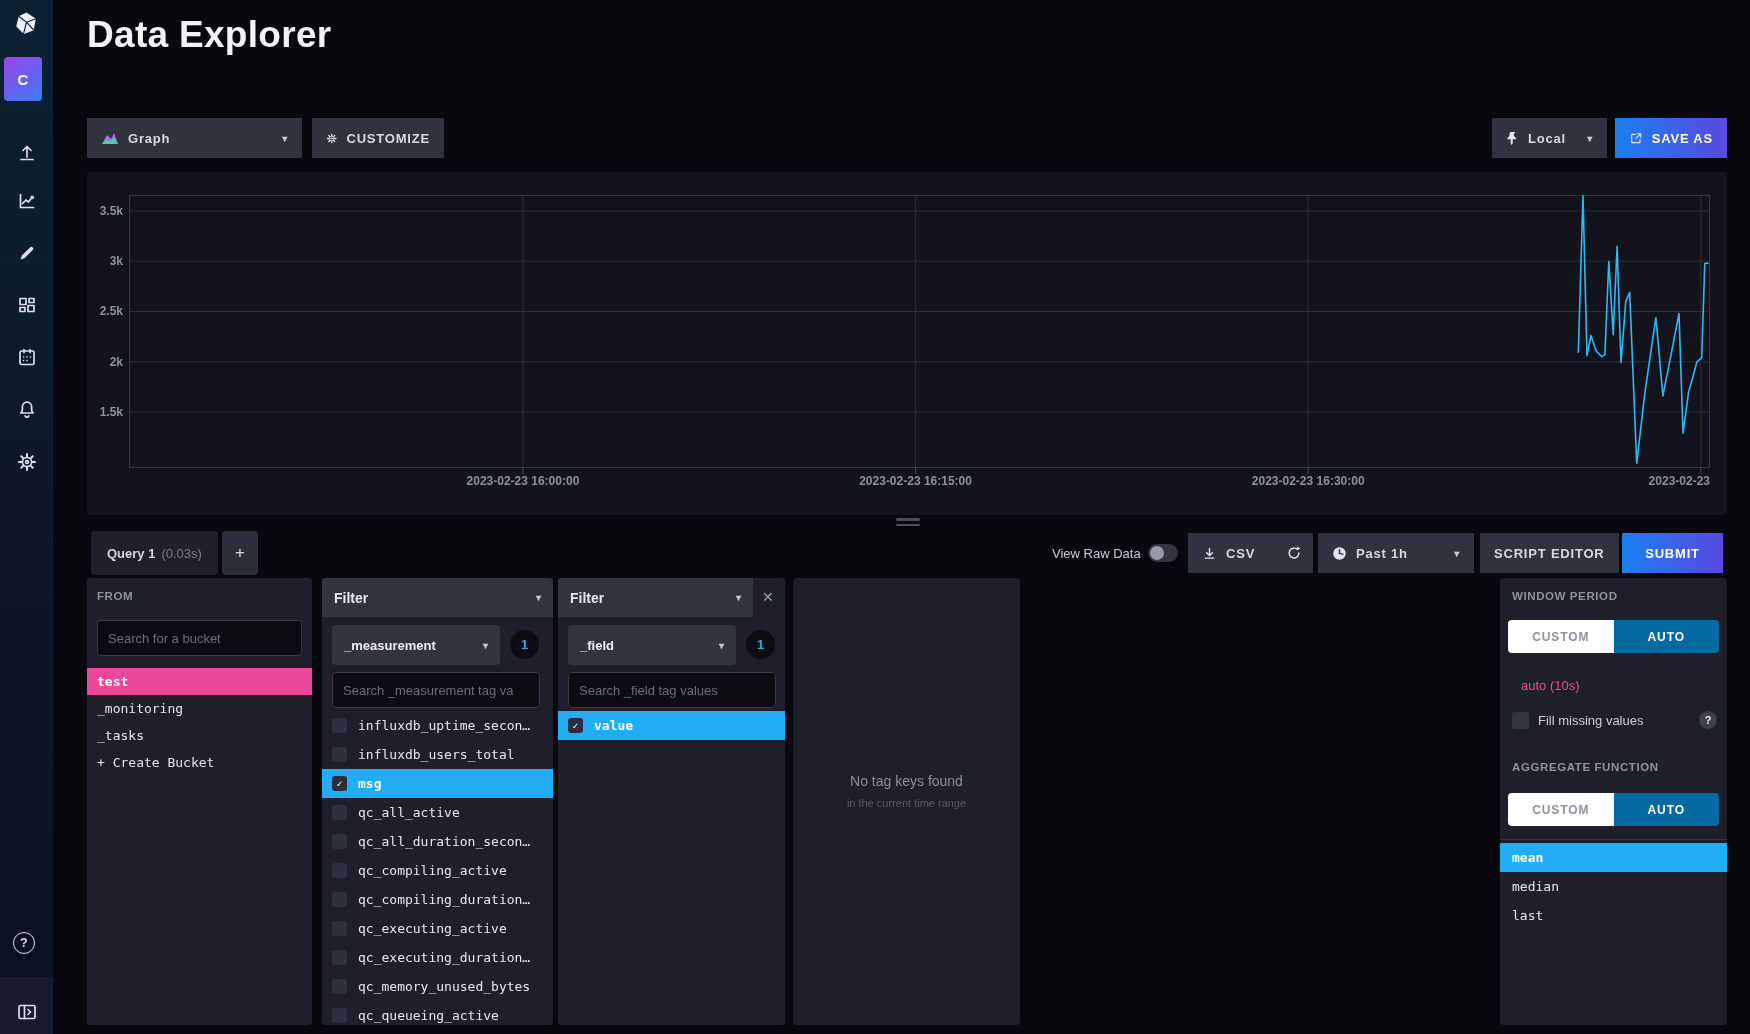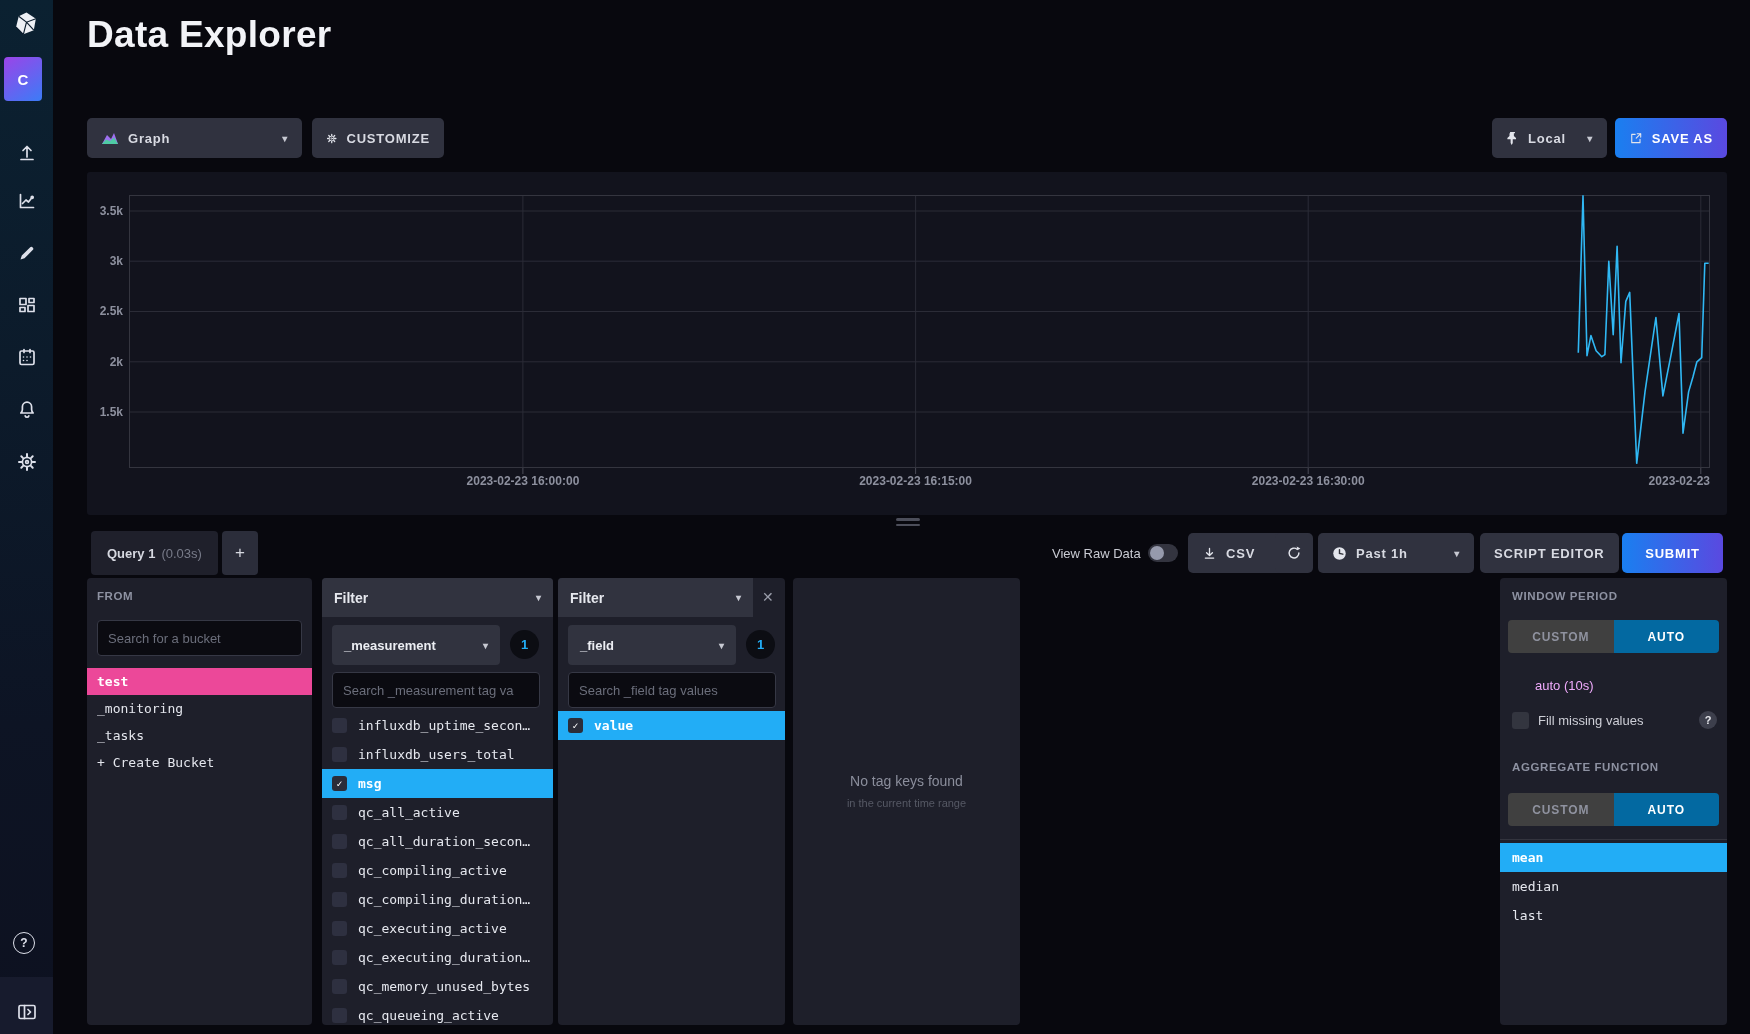--- a/index.html
+++ b/index.html
@@ -17,21 +17,21 @@
   .nav-item { position:absolute; left:0; width:53px; height:44px; display:flex; align-items:center; justify-content:center; cursor:pointer; }
   .nav-item svg { stroke:#dde0ea; fill:none; stroke-width:1.7; stroke-linecap:round; stroke-linejoin:round; }
   .sidebar-strip { position:absolute; left:0; bottom:0; width:53px; height:57px; background:#171b2d; }
   .help-circle { position:absolute; left:13px; top:932px; width:22px; height:22px; border:1.6px solid #dde0ea; border-radius:50%;
     color:#dde0ea; font:700 12px "Liberation Sans",sans-serif; display:flex; align-items:center; justify-content:center; cursor:pointer; }
 
   
   .page-title { position:absolute; left:87px; top:14px; font-size:37px; font-weight:700; color:#f2f3f7; letter-spacing:.3px; }
 
   .btn { position:absolute; top:118px; height:40px; display:flex; align-items:center; gap:9px;
-    background:#30323f; border-radius:5px; color:#d8dae2; font:700 13px "Liberation Sans",sans-serif;
+    background:#30323f; border-radius:0; color:#d8dae2; font:700 13px "Liberation Sans",sans-serif;
     letter-spacing:.8px; padding:0 14px; cursor:pointer; white-space:nowrap; }
   .btn .caret { margin-left:auto; color:#c7c9d2; font-size:10px; }
   .grad { background:linear-gradient(90deg,#1a7ff0,#5a49e0); color:#fff; }
   .icon-svg { stroke:#e3e5ec; fill:none; stroke-width:1.6; stroke-linecap:round; stroke-linejoin:round; }
 
   
   .graph-card { position:absolute; left:87px; top:172px; width:1640px; height:343px; background:#12131d; border-radius:3px; }
   .plot-svg { position:absolute; left:42px; top:23px; overflow:visible; }
   .y-axis-labels { position:absolute; left:0; top:23px; width:36px; height:273px; }
   .y-axis-labels span { position:absolute; right:0; transform:translateY(-50%); font:700 12px "Liberation Sans",sans-serif; color:#8d909e; }
@@ -82,23 +82,23 @@
   .filter-row.selected .cb { background:#2b2d39; }
 
   .empty-center { position:absolute; left:0; right:0; top:195px; text-align:center; }
   .empty-center .t1 { font:14px "Liberation Sans",sans-serif; color:#8b8e9c; }
   .empty-center .t2 { margin-top:8px; font:11px "Liberation Sans",sans-serif; color:#565965; }
 
   
   .seg { position:absolute; left:8px; width:211px; height:33px; display:flex; border-radius:4px; overflow:hidden; }
   .seg .half { flex:1; display:flex; align-items:center; justify-content:center;
     font:700 12px "Liberation Sans",sans-serif; letter-spacing:.9px; cursor:pointer; }
-  .seg .off { background:#404040; color:#8f929f; }
+  .seg .off { background:#ffffff; color:#8f929f; }
   .seg .on  { background:#0369a1; color:#fff; }
-  .muted-val { position:absolute; left:35px; font:13px "Liberation Sans",sans-serif; color:#f0abfc; }
+  .muted-val { position:absolute; left:21px; font:13px "Liberation Sans",sans-serif; color:#ec4899; }
   .fill-row { position:absolute; left:12px; right:10px; display:flex; align-items:center; gap:9px; }
   .fill-row .fcb { width:17px; height:17px; border-radius:3px; background:#33353f; cursor:pointer; }
   .fill-row .flabel { font:13px "Liberation Sans",sans-serif; color:#cdced6; }
   .fill-row .qmark { margin-left:auto; width:18px; height:18px; border-radius:50%; background:#3d3f4c; color:#e6e7ec;
     font:700 11px "Liberation Sans",sans-serif; display:flex; align-items:center; justify-content:center; cursor:pointer; }
   .divider { position:absolute; left:0; right:0; height:1px; background:#33343e; }
   .func-list { position:absolute; left:0; right:0; }
   .func-row { display:flex; align-items:center; height:29px; padding:0 12px;
     font:13px "DejaVu Sans Mono",monospace; color:#e6e8ef; cursor:pointer; }
   .func-row.selected { background:#22ADF6; color:#fff; font-weight:700; }

